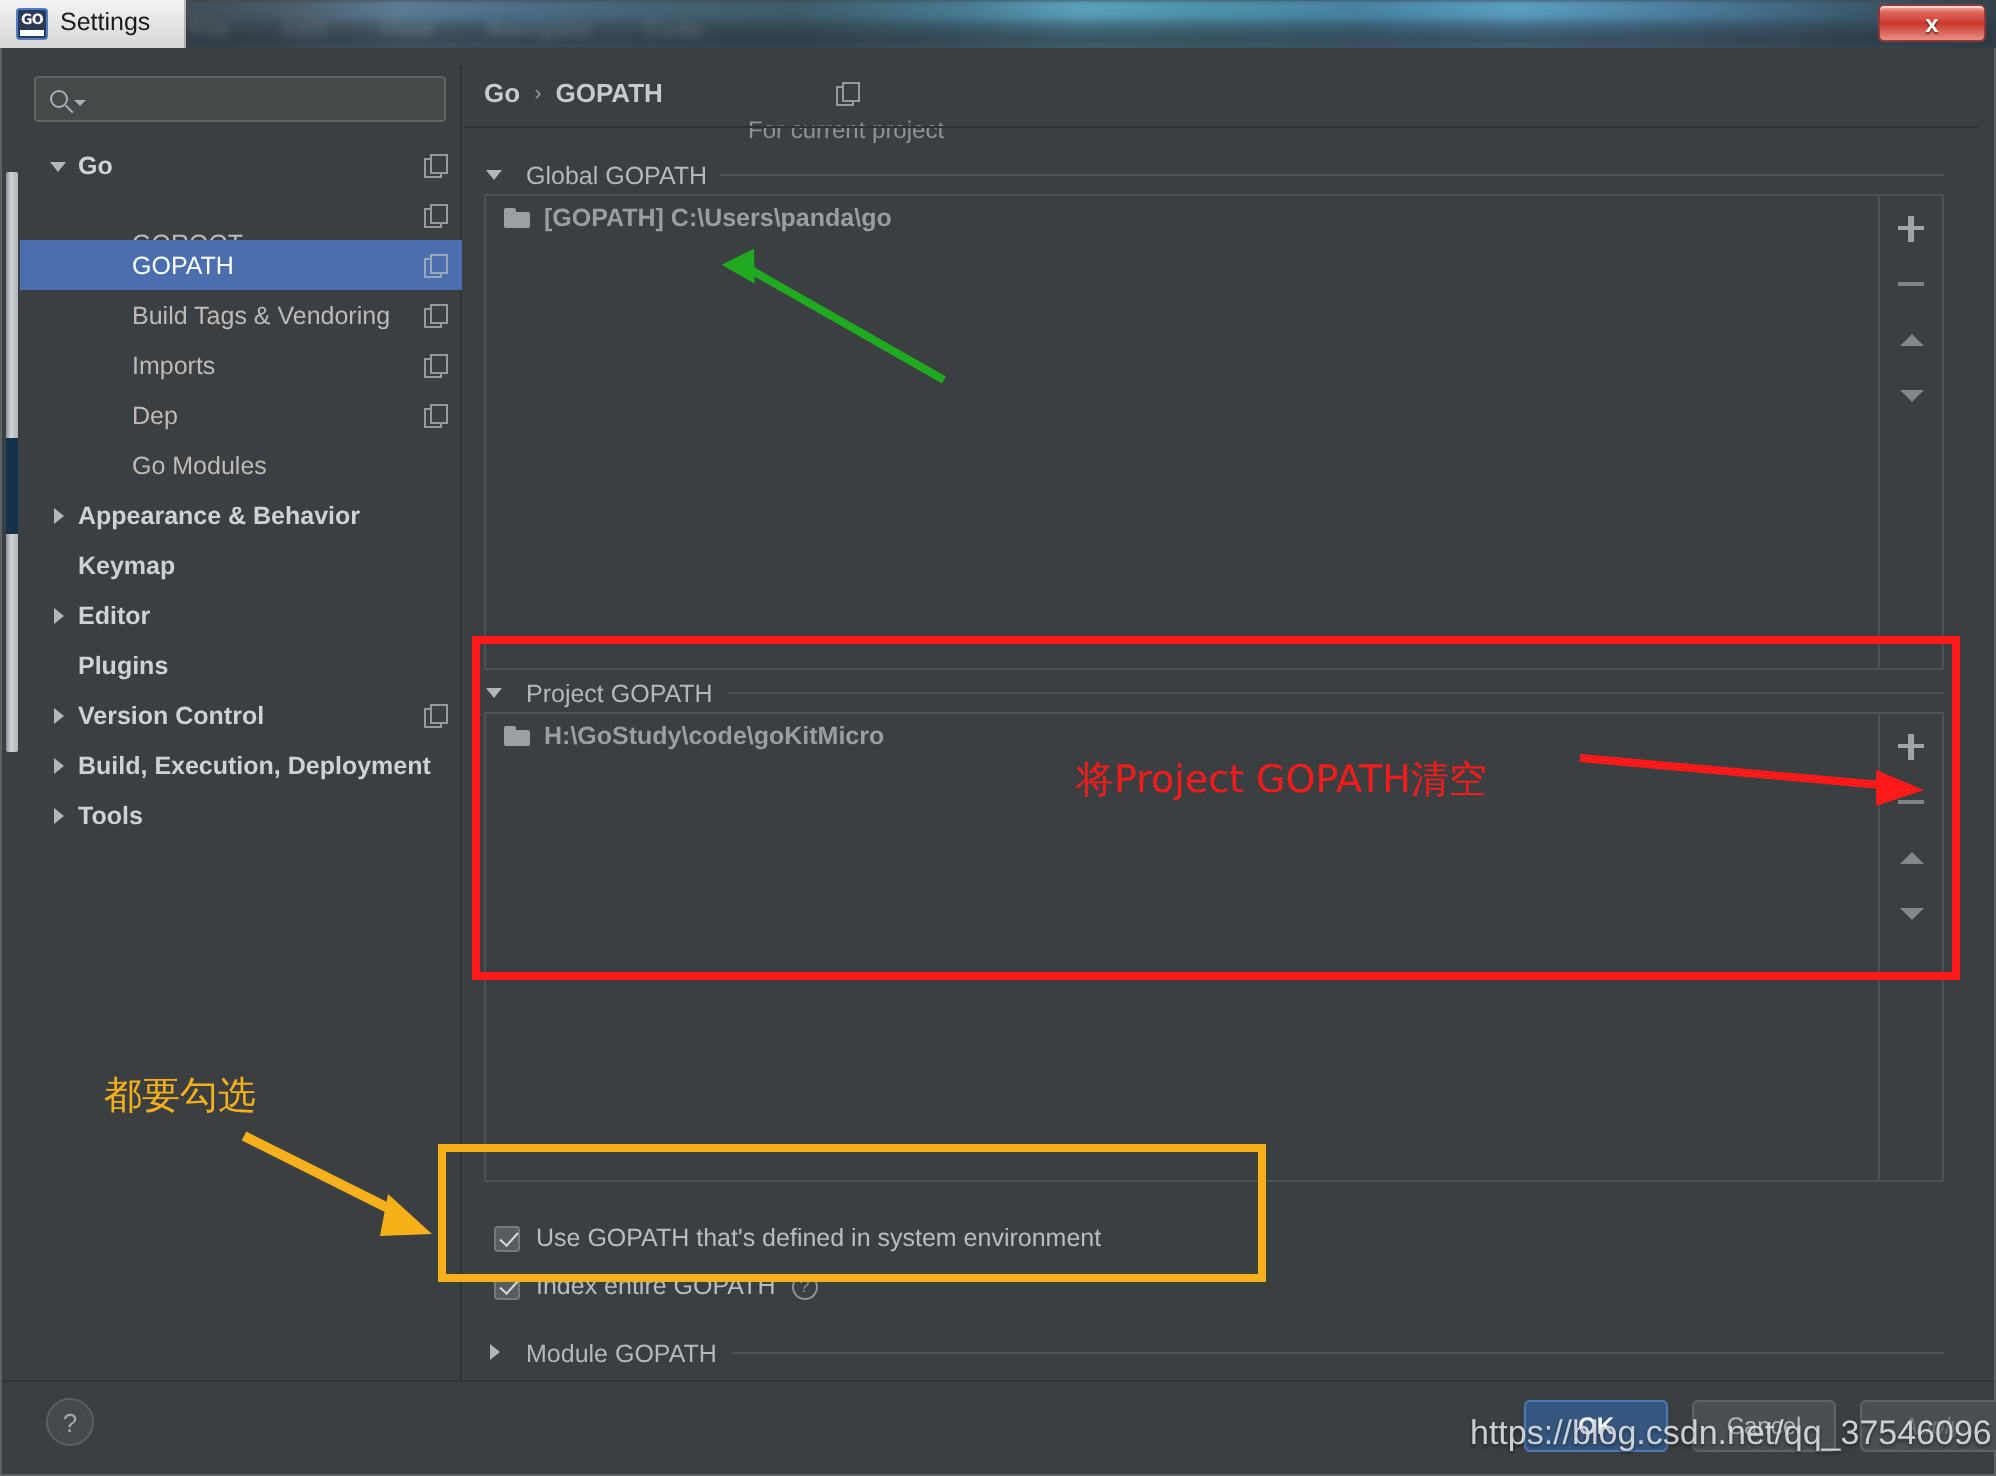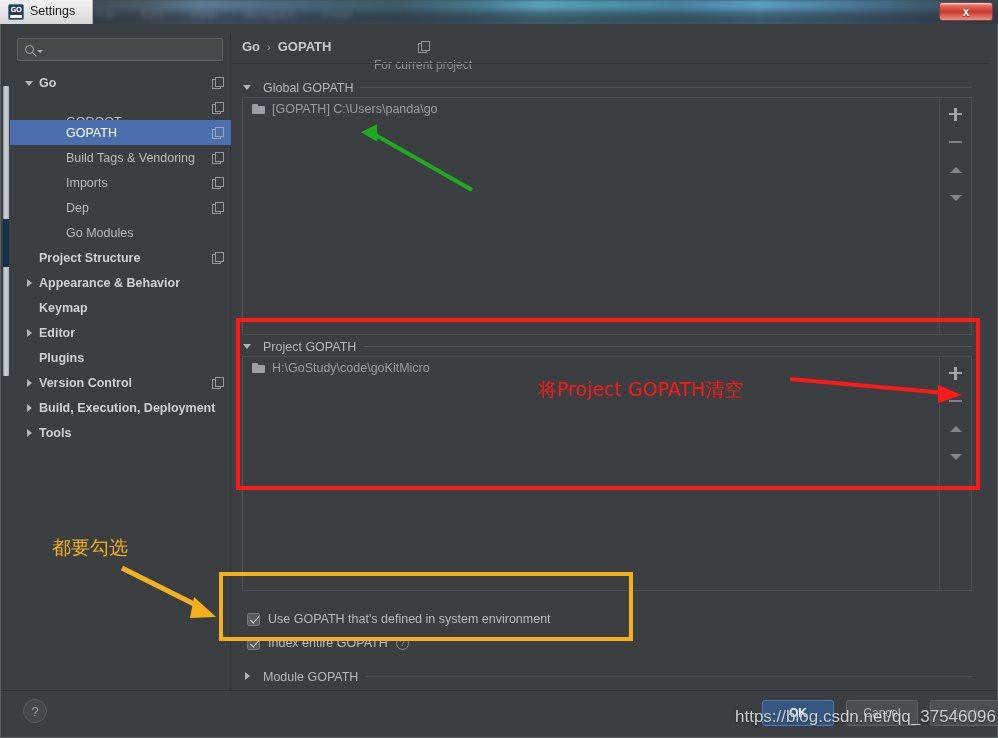--- a/index.html
+++ b/index.html
@@ -220,20 +220,21 @@
   .list-panel {
     position: absolute;
     background: #3c3f41;
     border: 1px solid #4d5153;
   }
   .list-row {
     height: 22px; display: flex; align-items: center; gap: 7px;
     padding-left: 9px;
     font-size: 12.5px; color: #9a9ea1;
     font-family: "Liberation Sans", sans-serif;
+    font-weight: bold;
   }
   .folder {
     width: 13px; height: 10px; position: relative; flex: 0 0 auto;
   }
   .folder::before {
     content: ''; position: absolute; left: 0; top: 0;
     width: 6px; height: 2.5px; background: #9aa0a4;
     border-radius: 1px 1px 0 0;
   }
   .folder::after {
@@ -403,25 +404,20 @@
           <div class="tree-item">
             <span class="tw none"></span>
             <span class="tree-label" style="margin-left: 27px;">Dep</span>
             <span class="copy-icon"></span>
           </div>
           <div class="tree-item">
             <span class="tw none"></span>
             <span class="tree-label" style="margin-left: 27px;">Go Modules</span>
           </div>
           <div class="tree-item top">
-            <span class="tw none"></span>
-            <span class="tree-label">Project Structure</span>
-            <span class="copy-icon"></span>
-          </div>
-          <div class="tree-item top">
             <span class="tw closed"></span>
             <span class="tree-label">Appearance &amp; Behavior</span>
           </div>
           <div class="tree-item top">
             <span class="tw none"></span>
             <span class="tree-label">Keymap</span>
           </div>
           <div class="tree-item top">
             <span class="tw closed"></span>
             <span class="tree-label">Editor</span>

